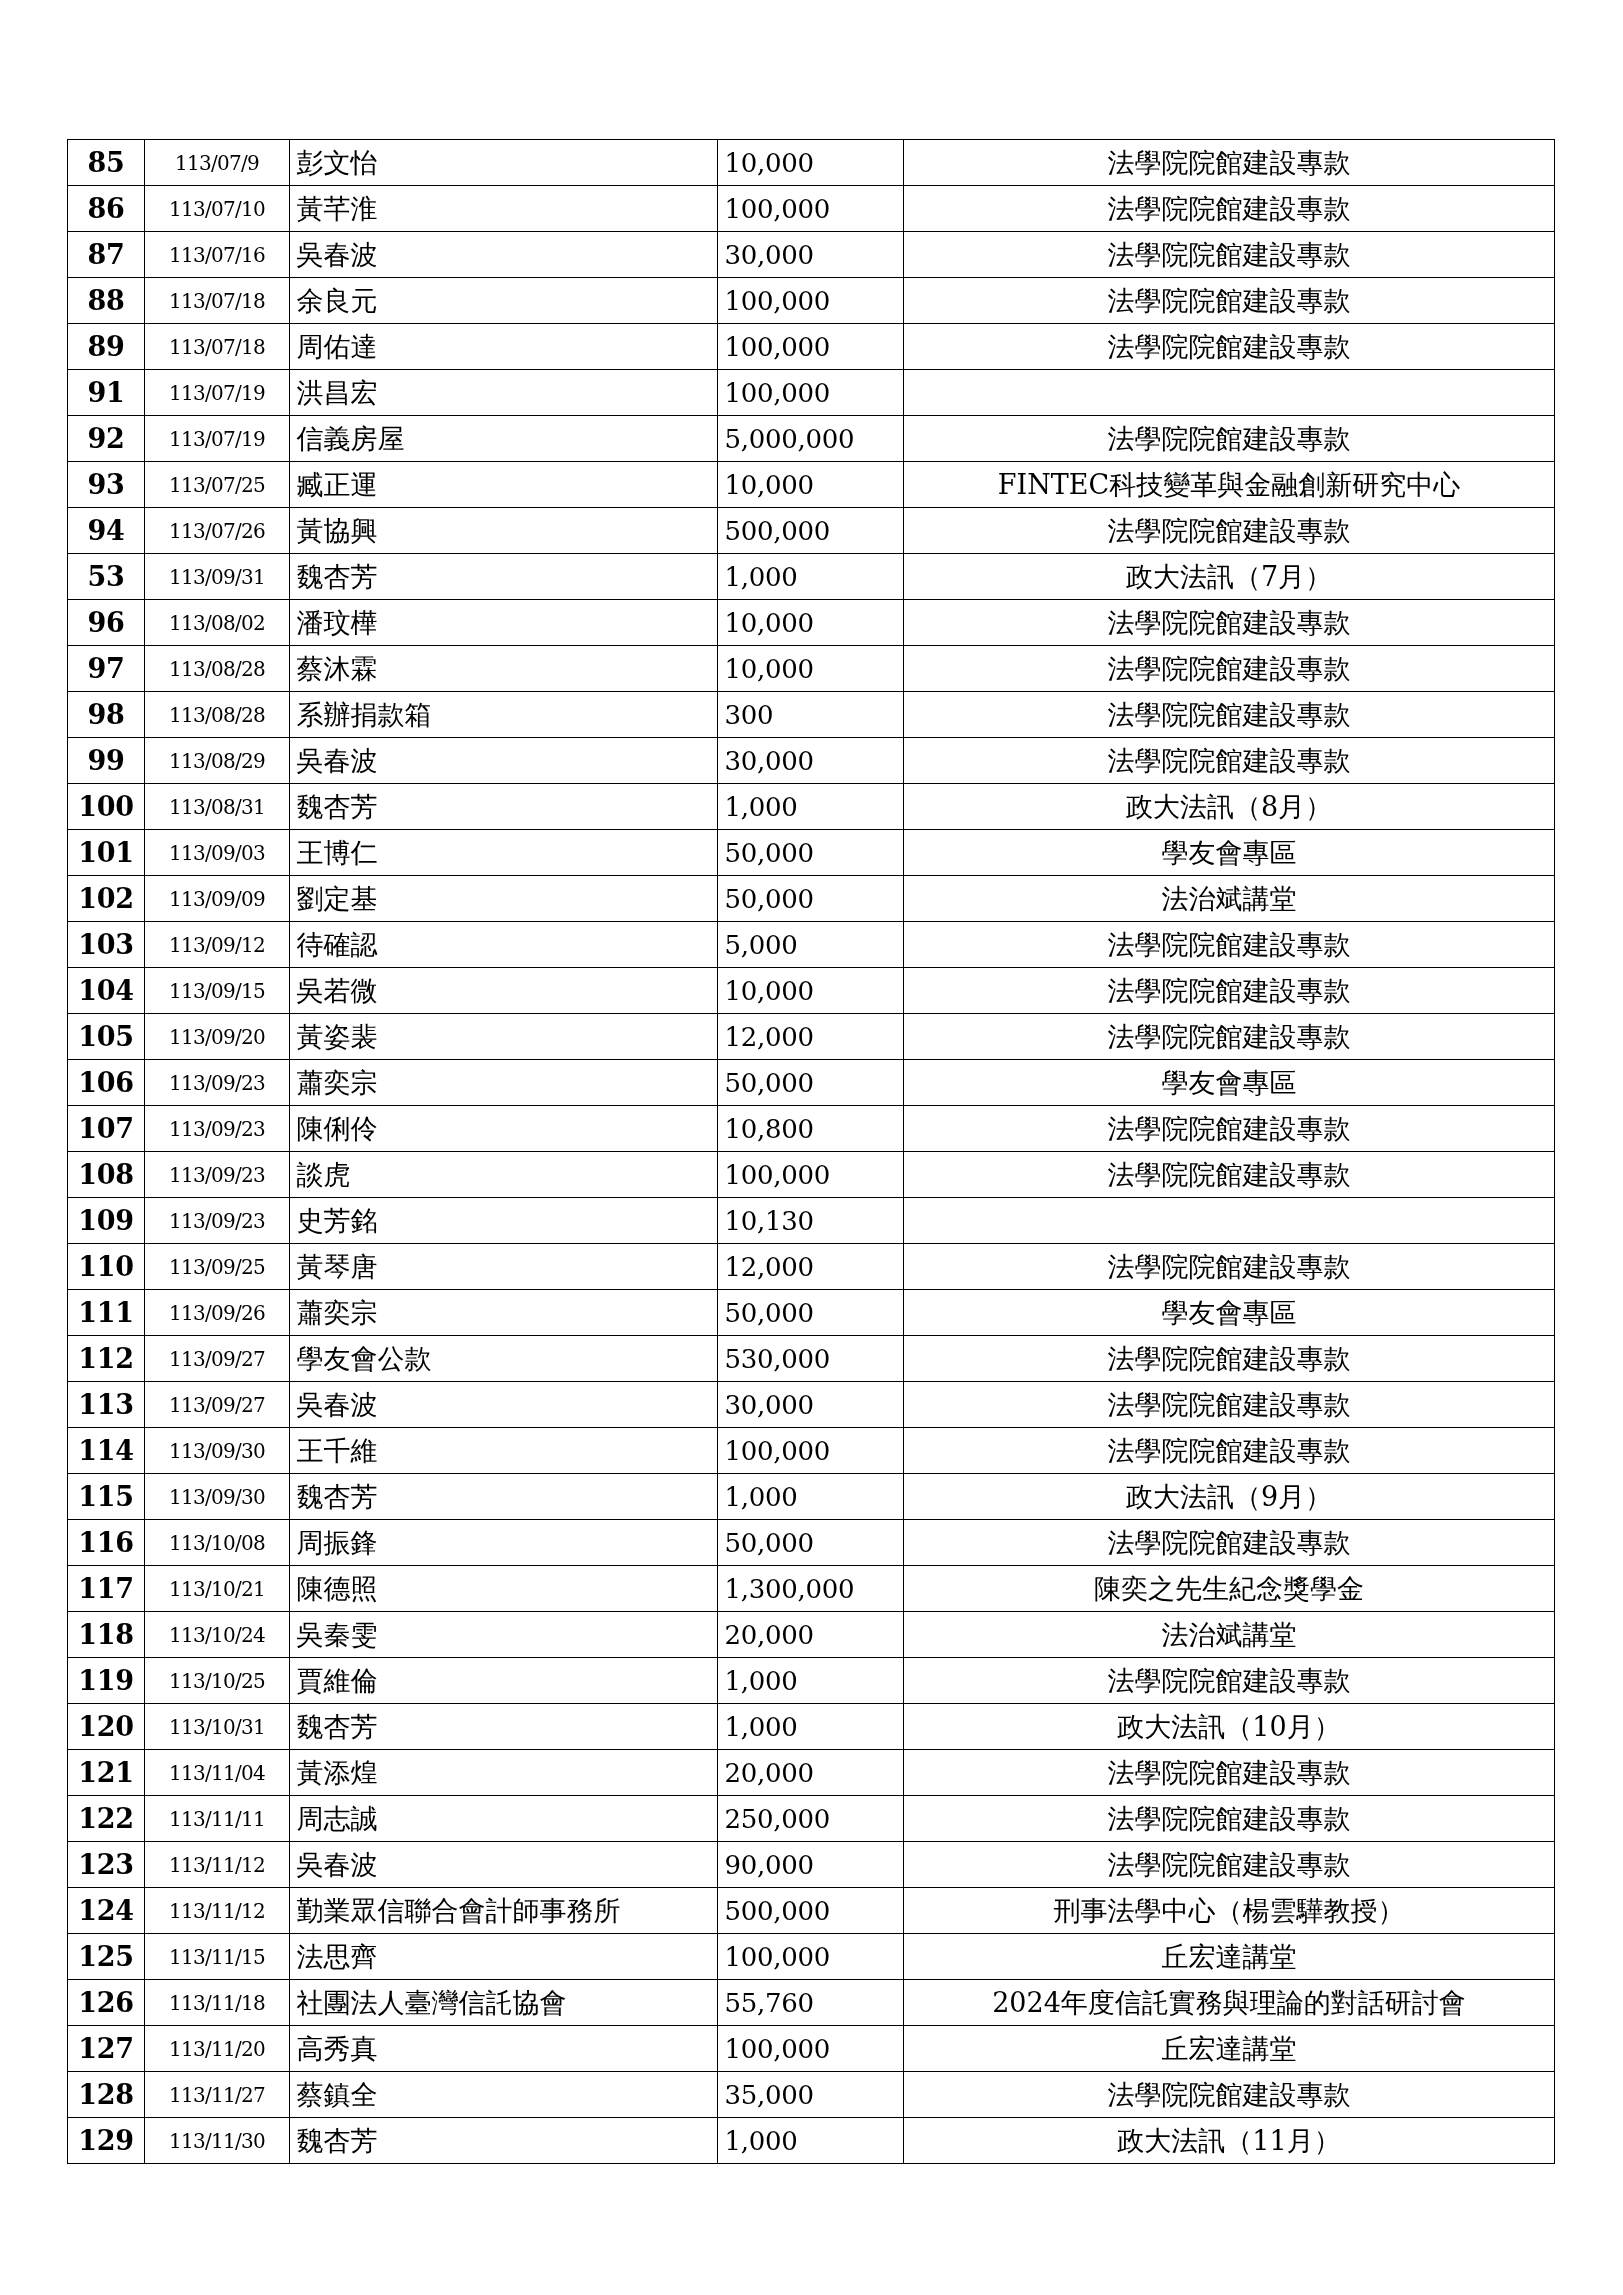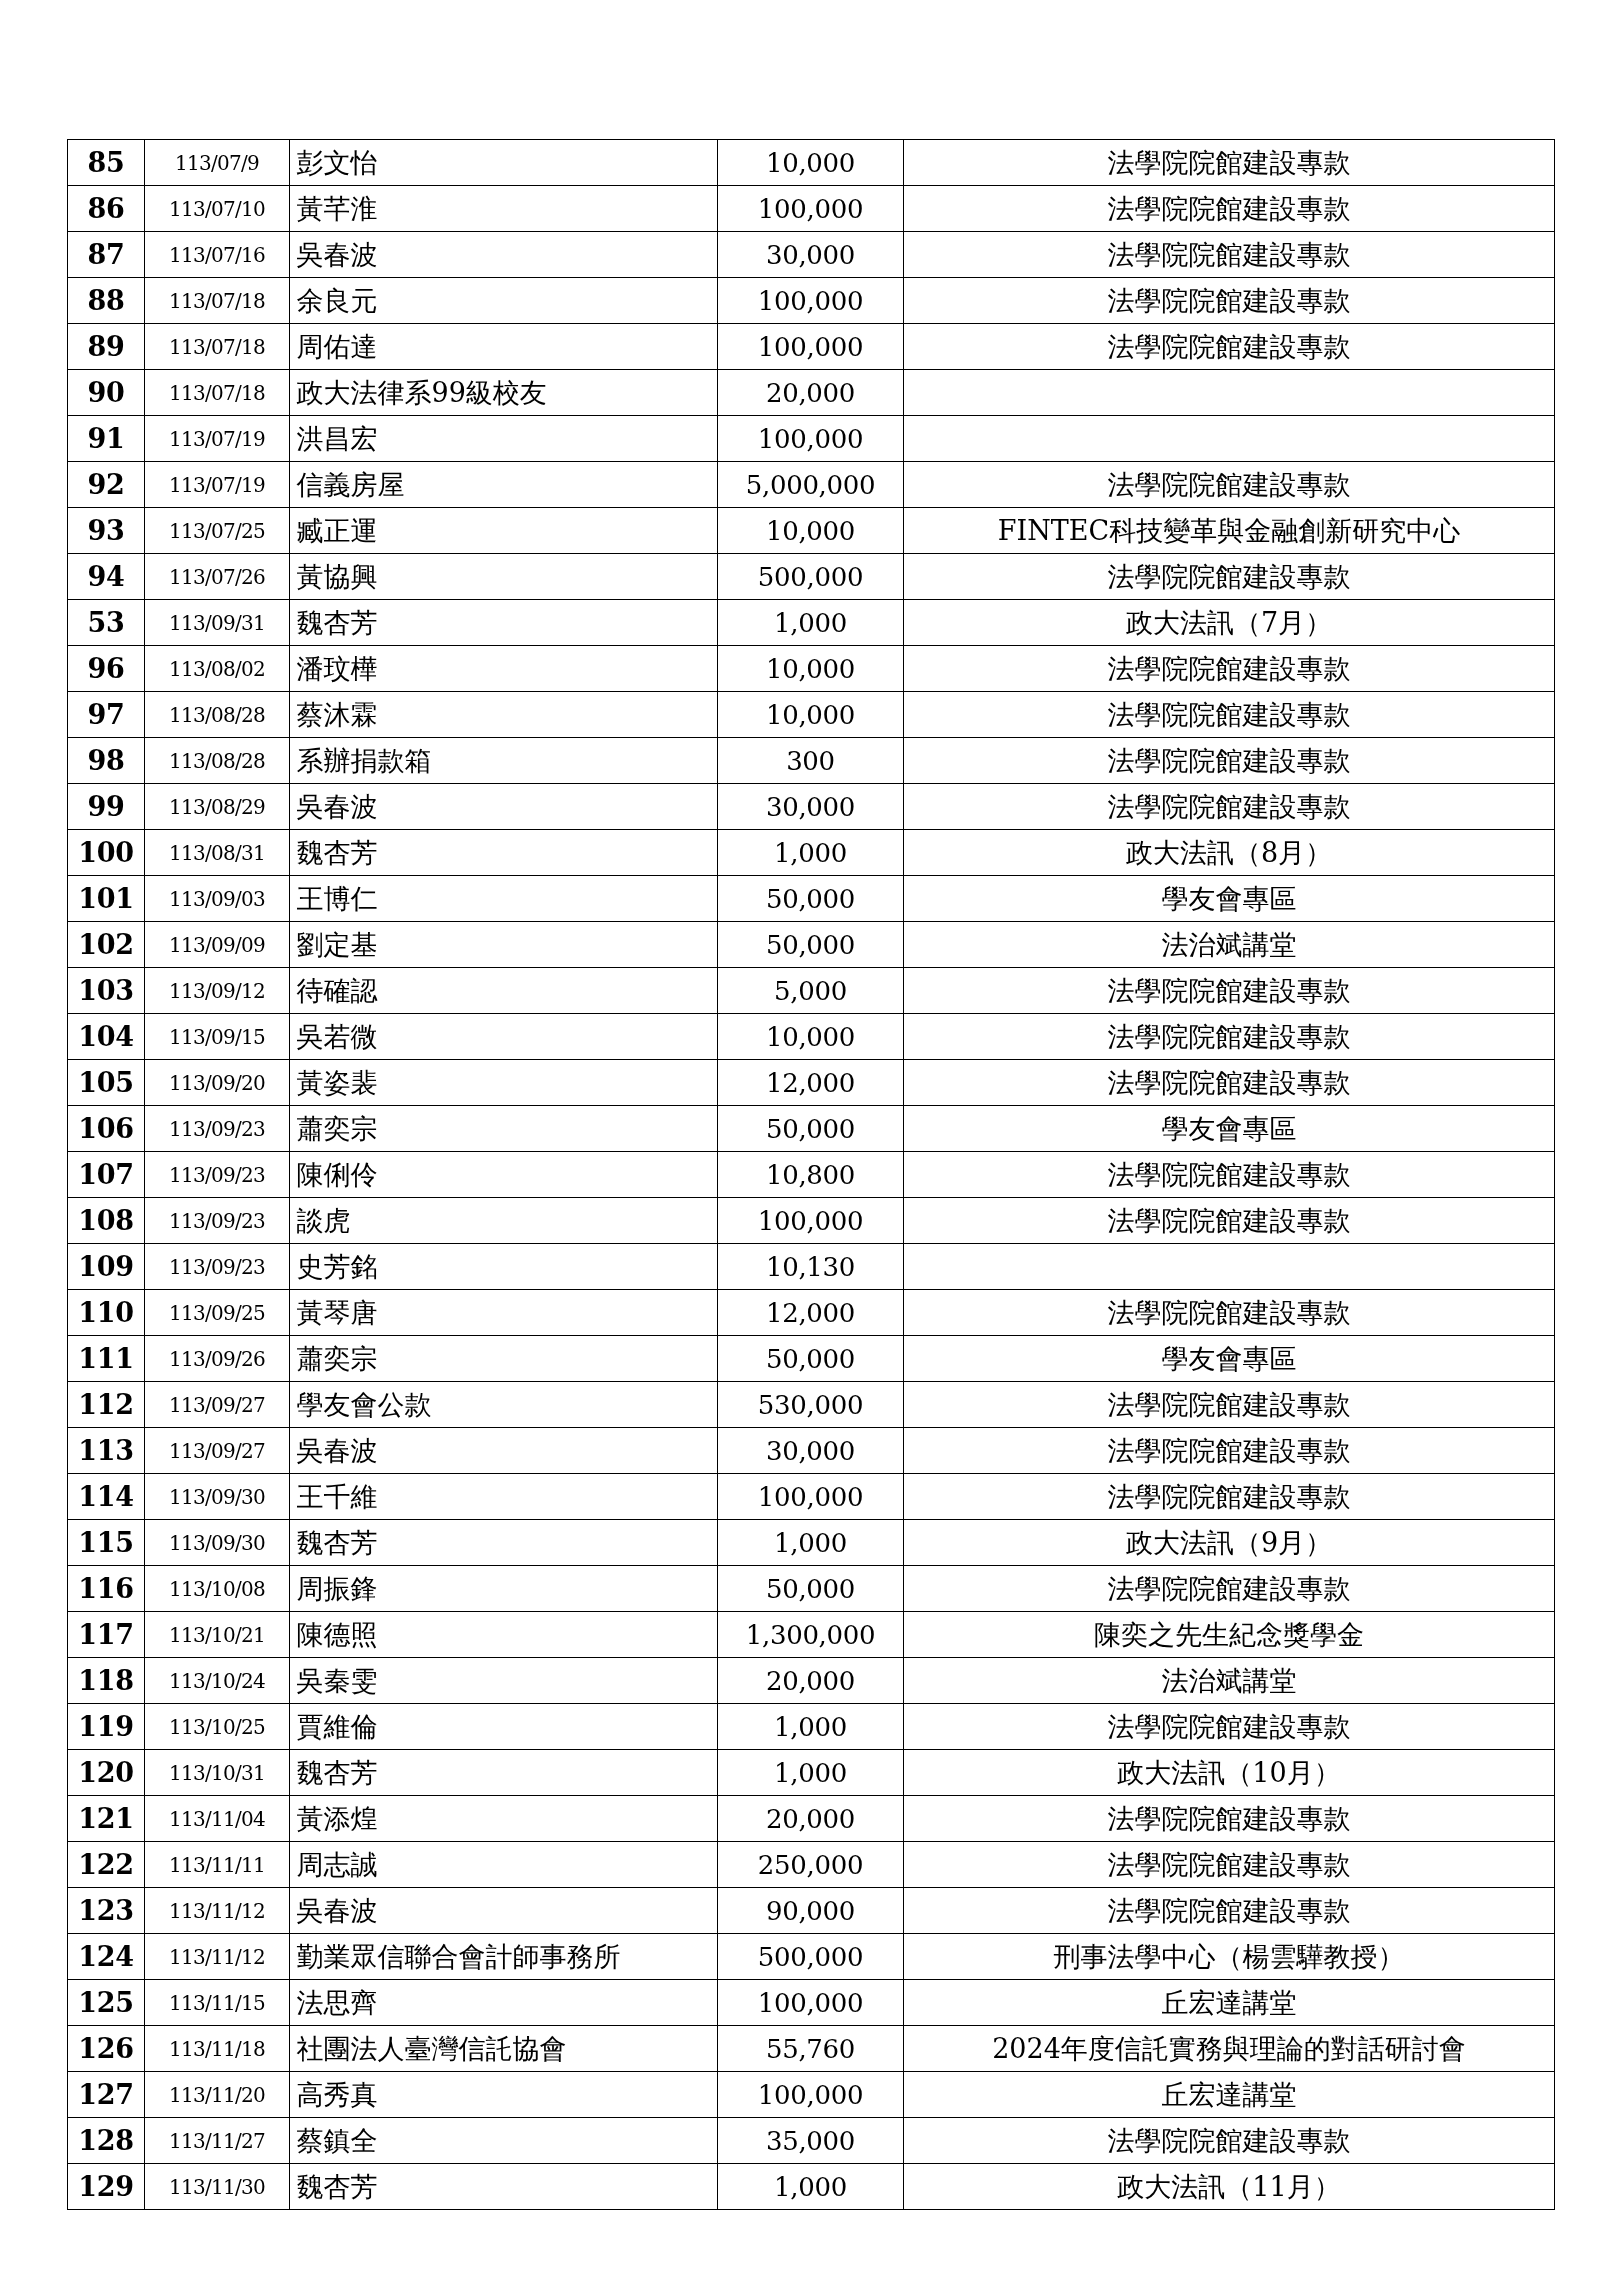--- a/index.html
+++ b/index.html
@@ -71,21 +71,21 @@
     padding-right: 1.3px;
   }
   td.donor {
     text-align: left;
     font-family: "DejaVu Serif", "Liberation Serif", serif;
     font-size: 27px;
     padding-left: 3.9px;
     margin-left: 16px;
   }
   td.amount {
-    text-align: center;
+    text-align: left;
     font-size: 26px;
     padding-right: 6.5px;
     letter-spacing: -0.3px;
   }
   td.purpose {
     text-align: center;
     font-size: 27px;
     padding-left: 5.2px;
   }
 
@@ -135,27 +135,20 @@
             <td class="purpose">法學院院館建設專款</td>
           </tr>
           <tr>
             <td class="seq">89</td>
             <td class="date">113/07/18</td>
             <td class="donor">周佑達</td>
             <td class="amount">100,000</td>
             <td class="purpose">法學院院館建設專款</td>
           </tr>
           <tr>
-            <td class="seq">90</td>
-            <td class="date">113/07/18</td>
-            <td class="donor">政大法律系99級校友</td>
-            <td class="amount">20,000</td>
-            <td class="purpose"></td>
-          </tr>
-          <tr>
             <td class="seq">91</td>
             <td class="date">113/07/19</td>
             <td class="donor">洪昌宏</td>
             <td class="amount">100,000</td>
             <td class="purpose"></td>
           </tr>
           <tr>
             <td class="seq">92</td>
             <td class="date">113/07/19</td>
             <td class="donor">信義房屋</td>

